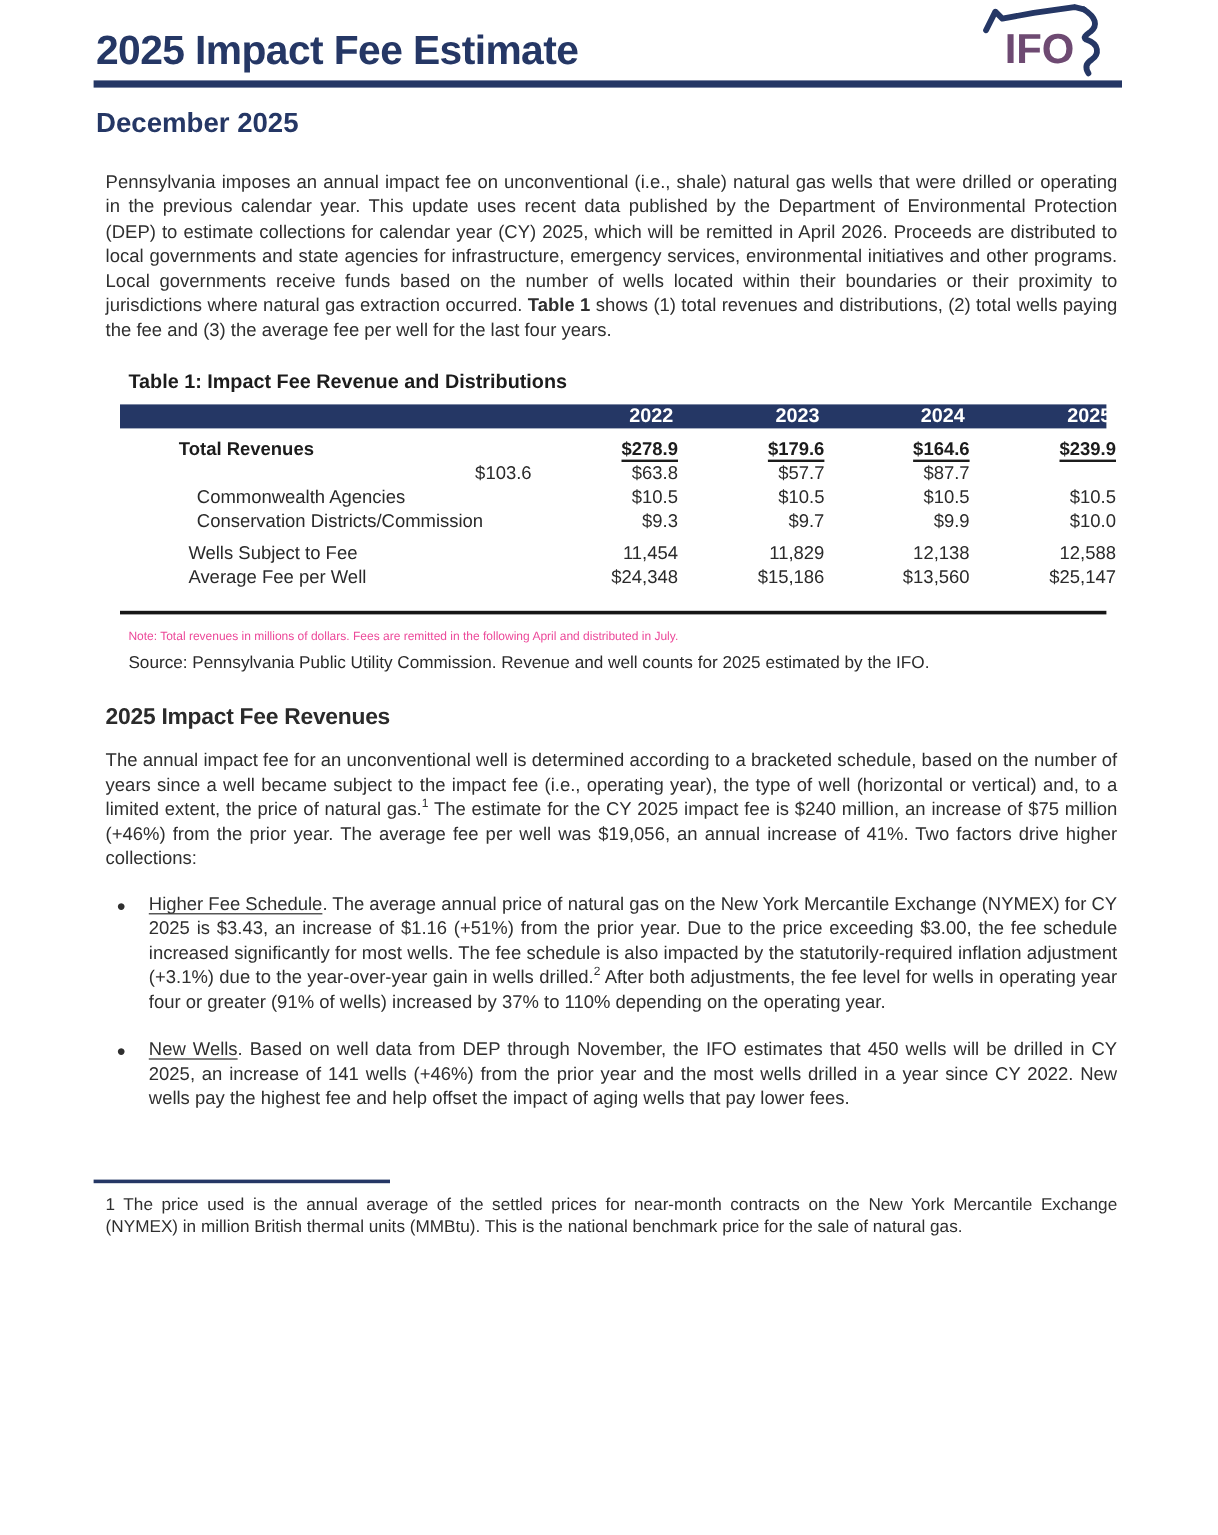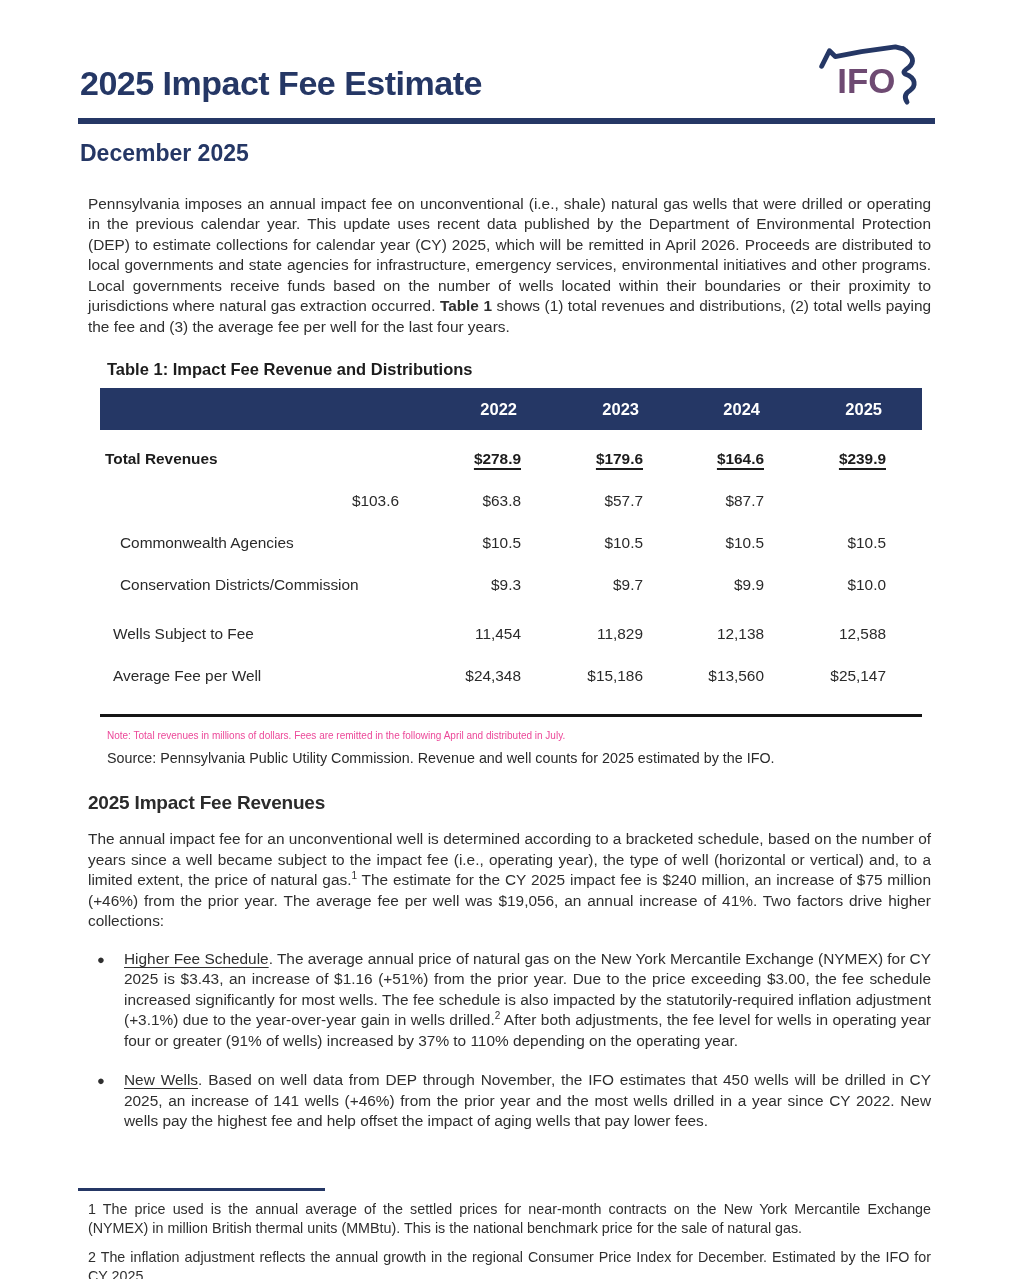--- a/index.html
+++ b/index.html
@@ -8,21 +8,21 @@
     width:1015px; height:1279px;
     margin:0 auto;
     background:#ffffff;
     overflow:hidden;
     font-family:"Liberation Sans","DejaVu Sans",sans-serif;
     color:#2f2f2f;
   }
   
   .header-row {
     display:flex; justify-content:space-between; align-items:flex-end;
-    margin:12px 80px; padding-top:30px;
+    margin:1px 80px; 
   }
   .page-title {
     font-size:34px; font-weight:bold; color:#253765;
     line-height:1.05; letter-spacing:-0.5px; margin-bottom:4px;
   }
   .logo { width:118px; height:64px; flex-shrink:0; }
   .title-rule { height:6px; background:#253765; margin:2px 0 0 78px; width:857px; }
   .report-date { margin:16px 0 0 80px; font-size:23px; font-weight:bold; color:#253765; }
 
   
@@ -37,21 +37,21 @@
   
   .table-title { margin:23px 0 0 107px; font-size:16.5px; font-weight:bold; color:#1c1c1c; }
   .ftable {
     margin:9px 0 0 100px; width:822px;
     font-size:15.4px; color:#2a2a2a;
     border-bottom:3px solid #161616; padding-bottom:17px;
   }
   .trow {
     display:grid;
     grid-template-columns:299px 122px 122px 121px 122px 36px;
-    align-items:center; height:42px;
+    align-items:center; height:20px;padding-left:44px;
   }
   .thead-row { background:#253765; color:#ffffff; font-weight:bold; font-size:16.5px; }
   .cell.num { text-align:right; }
   .thead-row .cell.num { padding-right:4px; }
   .row-total .cell.label { padding-left:5px; font-weight:bold; color:#1c1c1c; }
   .row-total .cell.num {
     font-weight:bold; color:#1c1c1c;
     text-decoration:underline; text-underline-offset:4px; text-decoration-thickness:2px;
   }
   .row-sub .cell.label { padding-left:20px; }
@@ -173,15 +173,14 @@
       <div class="bullet-text"><span class="lead">Higher Fee Schedule</span><span>. The average annual price of natural gas on the New York Mercantile Exchange (NYMEX) for CY 2025 is $3.43, an increase of $1.16 (+51%) from the prior year. Due to the price exceeding $3.00, the fee schedule increased significantly for most wells. The fee schedule is also impacted by the statutorily-required inflation adjustment (+3.1%) due to the year-over-year gain in wells drilled.</span><sup class="fnref">2</sup><span> After both adjustments, the fee level for wells in operating year four or greater (91% of wells) increased by 37% to 110% depending on the operating year.</span></div>
     </div>
     <div class="bullet">
       <div class="bullet-glyph">●</div>
       <div class="bullet-text"><span class="lead">New Wells</span><span>. Based on well data from DEP through November, the IFO estimates that 450 wells will be drilled in CY 2025, an increase of 141 wells (+46%) from the prior year and the most wells drilled in a year since CY 2022. New wells pay the highest fee and help offset the impact of aging wells that pay lower fees.</span><sup class="fnref"></sup><span></span></div>
     </div>
   </div>
 
   <div class="footnote-rule"></div>
   <p class="footnote"><span>1</span><span> The price used is the annual average of the settled prices for near-month contracts on the New York Mercantile Exchange (NYMEX) in million British thermal units (MMBtu). This is the national benchmark price for the sale of natural gas.</span></p>
-  <p class="footnote"><span>2</span><span> The inflation adjustment reflects the annual growth in the regional Consumer Price Index for December. Estimated by the IFO for CY 2025.</span></p>
 
 </div>
 
 </body></html>

